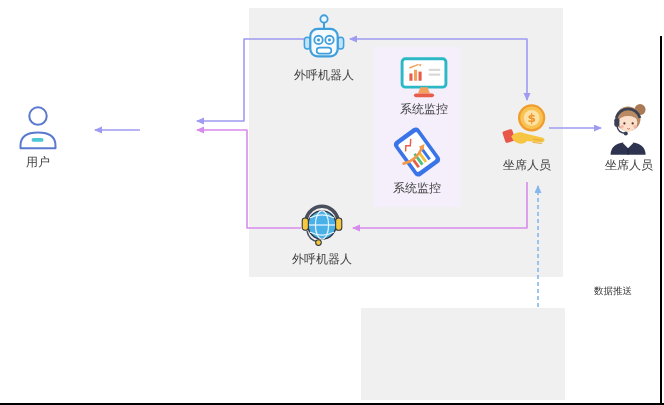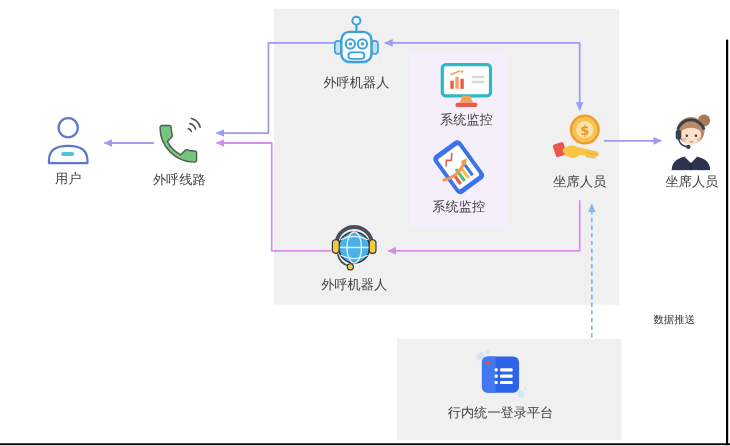--- a/index.html
+++ b/index.html
@@ -5,21 +5,21 @@
   html,body{margin:0;padding:0;background:#fff;}
   .stage{position:relative;width:664px;height:405px;background:#ffffff;overflow:hidden;
          font-family:"DejaVu Sans",sans-serif;}
   .panel{position:absolute;}
   .panel-main{left:249px;top:8px;width:314px;height:269px;background:#f0f0f1;}
   .panel-inner{left:373px;top:47px;width:88px;height:160px;background:#f5eefb;}
   .panel-login{left:361px;top:308px;width:204px;height:92px;background:#f0f0f1;}
   .edges{position:absolute;left:0;top:0;width:664px;height:405px;pointer-events:none;}
   .node{position:absolute;display:flex;flex-direction:column;align-items:center;}
   .node .lbl{margin-top:3px;font-size:12px;line-height:14px;color:#404040;white-space:nowrap;}
-  .n-user{left:30px;top:104px;width:64px;}
+  .n-user{left:6px;top:104px;width:64px;}
   .n-phone{left:125px;top:103px;width:76px;}
   .n-robot{left:281px;top:13px;width:86px;}
   .n-monitor{left:386px;top:57px;width:76px;}
   .n-tablet{left:379px;top:126px;width:76px;}
   .n-business{left:489px;top:101px;width:76px;}
   .n-agent{left:592px;top:101px;width:74px;}
   .n-globe{left:287px;top:201px;width:70px;}
   .n-login{left:404px;top:317px;width:102px;}
   .edge-label{position:absolute;left:546px;top:285px;font-size:9.5px;color:#333;white-space:nowrap;margin-left:48px;}
   .border-bottom{position:absolute;left:0;top:403px;width:664px;height:2px;background:#000;}
@@ -64,31 +64,20 @@
 
   <div class="node n-user">
     <svg viewBox="0 0 50 52" width="46" height="48">
       <circle cx="25" cy="13" r="9.5" fill="#fff" stroke="#5b79cf" stroke-width="2.2"></circle>
       <path d="M6 48 v-3 q0 -14 19 -14 q19 0 19 14 v3 z" fill="#fff" stroke="#5b79cf" stroke-width="2.2" stroke-linejoin="round"></path>
       <rect x="18" y="37" width="13" height="4" rx="2" fill="#4ec6d4"></rect>
     </svg>
     <span class="lbl">用户</span>
   </div>
 
-  <div class="node n-phone">
-    <svg viewBox="0 0 52 54" width="48" height="50">
-      <g transform="translate(1,6) scale(2)">
-        <path d="M6.62 10.79c1.44 2.83 3.76 5.14 6.59 6.59l2.2-2.2c.27-.27.67-.36 1.02-.24 1.12.37 2.33.57 3.57.57.55 0 1 .45 1 1V20c0 .55-.45 1-1 1-9.39 0-17-7.61-17-17 0-.55.45-1 1-1h3.5c.55 0 1 .45 1 1 0 1.25.2 2.45.57 3.57.11.35.03.74-.25 1.02l-2.2 2.2z" fill="#77c57d" stroke="#4c5d52" stroke-width="0.7"></path>
-      </g>
-      <path d="M38 5 a12 12 0 0 1 8.5 8.5" fill="none" stroke="#555" stroke-width="1.7" stroke-linecap="round"></path>
-      <path d="M36.5 10 a7.5 7.5 0 0 1 5.5 5.5" fill="none" stroke="#555" stroke-width="1.7" stroke-linecap="round"></path>
-      <path d="M35 15 a3.5 3.5 0 0 1 2.8 2.8" fill="none" stroke="#555" stroke-width="1.7" stroke-linecap="round"></path>
-    </svg>
-    <span class="lbl">外呼线路</span>
-  </div>
 
   <div class="node n-robot">
     <svg viewBox="0 0 46 56" width="42" height="52">
       <circle cx="23" cy="6" r="4" fill="#eaf5fc" stroke="#3f9fdc" stroke-width="2"></circle>
       <line x1="23" y1="10" x2="23" y2="18" stroke="#3f9fdc" stroke-width="2.2"></line>
       <rect x="1.5" y="26" width="6.5" height="13" rx="3.2" fill="#bfe2f6" stroke="#3f9fdc" stroke-width="1.6"></rect>
       <rect x="38" y="26" width="6.5" height="13" rx="3.2" fill="#bfe2f6" stroke="#3f9fdc" stroke-width="1.6"></rect>
       <rect x="8" y="17" width="30" height="30" rx="8" fill="#f4fafd" stroke="#3f9fdc" stroke-width="2.4"></rect>
       <circle cx="17" cy="29" r="4.6" fill="#fff" stroke="#3f9fdc" stroke-width="2"></circle>
       <circle cx="29" cy="29" r="4.6" fill="#fff" stroke="#3f9fdc" stroke-width="2"></circle>
@@ -177,37 +166,17 @@
       <path d="M11 19 q14 -7 28 0" fill="none" stroke="#e8f5fd" stroke-width="1.2"></path>
       <path d="M11 35 q14 7 28 0" fill="none" stroke="#e8f5fd" stroke-width="1.2"></path>
       <path d="M7 20 a18.5 18.5 0 0 1 36 0" fill="none" stroke="#4a4f5c" stroke-width="4"></path>
       <rect x="2.5" y="19" width="7" height="14" rx="3.2" fill="#f5c83d" stroke="#2e3340" stroke-width="1.2"></rect>
       <rect x="40.5" y="19" width="7" height="14" rx="3.2" fill="#f5c83d" stroke="#2e3340" stroke-width="1.2"></rect>
       <circle cx="21" cy="47" r="3.2" fill="#f5c83d" stroke="#2e3340" stroke-width="1.2"></circle>
     </svg>
     <span class="lbl">外呼机器人</span>
   </div>
 
-  <div class="node n-login">
-    <svg viewBox="0 0 58 54" width="52" height="48">
-      <circle cx="9" cy="8" r="4.5" fill="#d6e6f8"></circle>
-      <circle cx="16" cy="3.5" r="2.2" fill="#d6e6f8"></circle>
-      <circle cx="50" cy="46" r="3.6" fill="#d6e6f8"></circle>
-      <circle cx="54.5" cy="41" r="1.8" fill="#d6e6f8"></circle>
-      <rect x="10" y="8" width="38" height="37" rx="6" fill="#2c63e8"></rect>
-      <path d="M16 8 h8 v37 h-8 a6 6 0 0 1 -6 -6 v-25 a6 6 0 0 1 6 -6 z" fill="#4379ee"></path>
-      <rect x="14" y="13" width="5" height="3" rx="1.5" fill="#ee4f41"></rect>
-      <g fill="#ffffff">
-        <rect x="23" y="20" width="3.2" height="3.2" rx="0.8"></rect>
-        <rect x="28.5" y="20" width="13" height="3.2" rx="1.2"></rect>
-        <rect x="23" y="26.5" width="3.2" height="3.2" rx="0.8"></rect>
-        <rect x="28.5" y="26.5" width="13" height="3.2" rx="1.2"></rect>
-        <rect x="23" y="33" width="3.2" height="3.2" rx="0.8"></rect>
-        <rect x="28.5" y="33" width="13" height="3.2" rx="1.2"></rect>
-      </g>
-    </svg>
-    <span class="lbl">行内统一登录平台</span>
-  </div>
 
   <div class="border-right"></div>
   <div class="border-bottom"></div>
 
 </div>
 
 </body></html>

